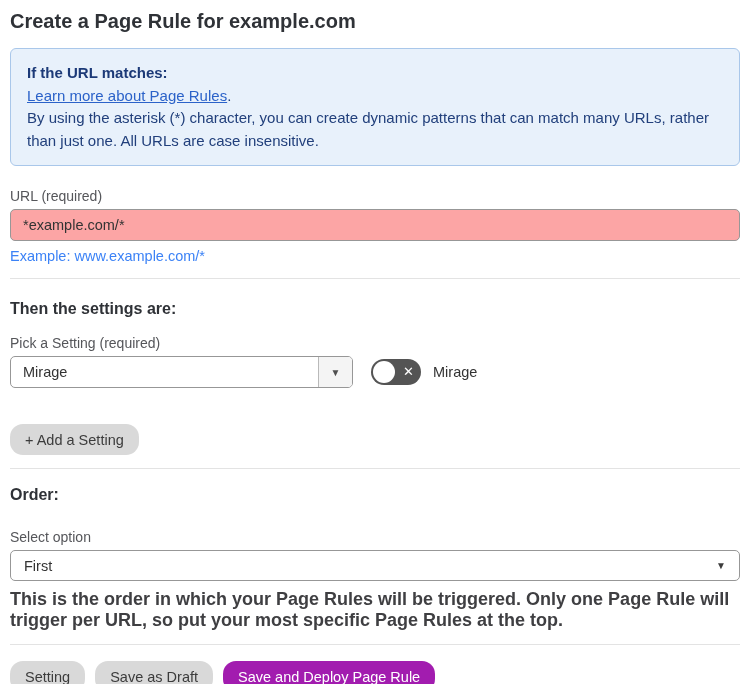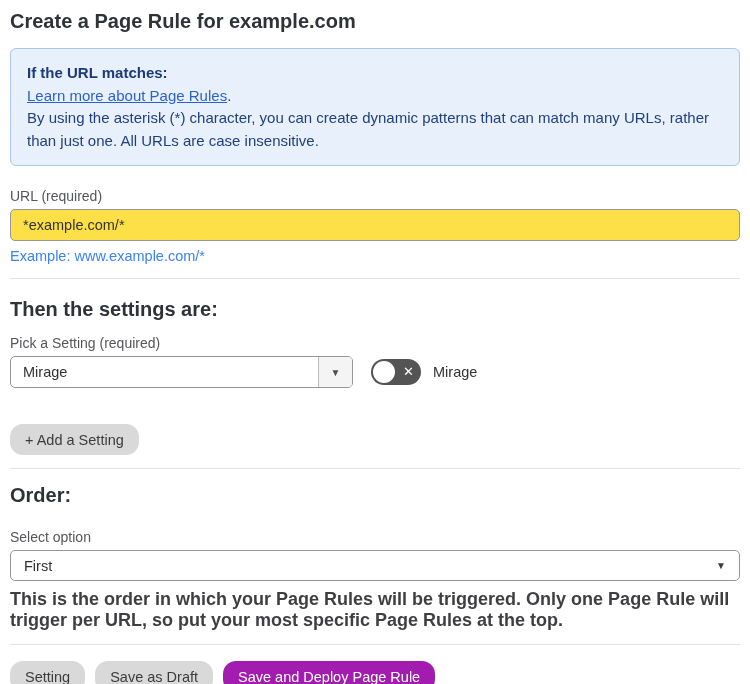--- a/index.html
+++ b/index.html
@@ -46,37 +46,37 @@
   }
   .text-input {
     width: 100%;
     height: 32px;
     border: 1px solid #979797;
     border-radius: 5px;
     padding: 0 12px;
     font-size: 14.5px;
     font-family: "Liberation Sans", "DejaVu Sans", sans-serif;
     color: #333;
-    background: #fde047;
+    background: #fca5a5;
     outline: none;
   }
   .helper-text {
     margin-top: 5px;
     font-size: 14.5px;
     line-height: 20px;
     color: #3b82f6;
   }
   hr.divider {
     border: none;
     border-top: 1px solid #e3e3e3;
     margin: 12px 0 20px;
   }
   hr.divider.tight { margin: 13px 0 16px; }
   .section-heading {
-    font-size: 20px;
+    font-size: 16px;
     line-height: 20px;
     font-weight: bold;
     color: #2f3237;
     margin-bottom: 14px;
   }
   .section-heading.order { margin-bottom: 22px; }
   .setting-row {
     display: flex;
     align-items: center;
   }

